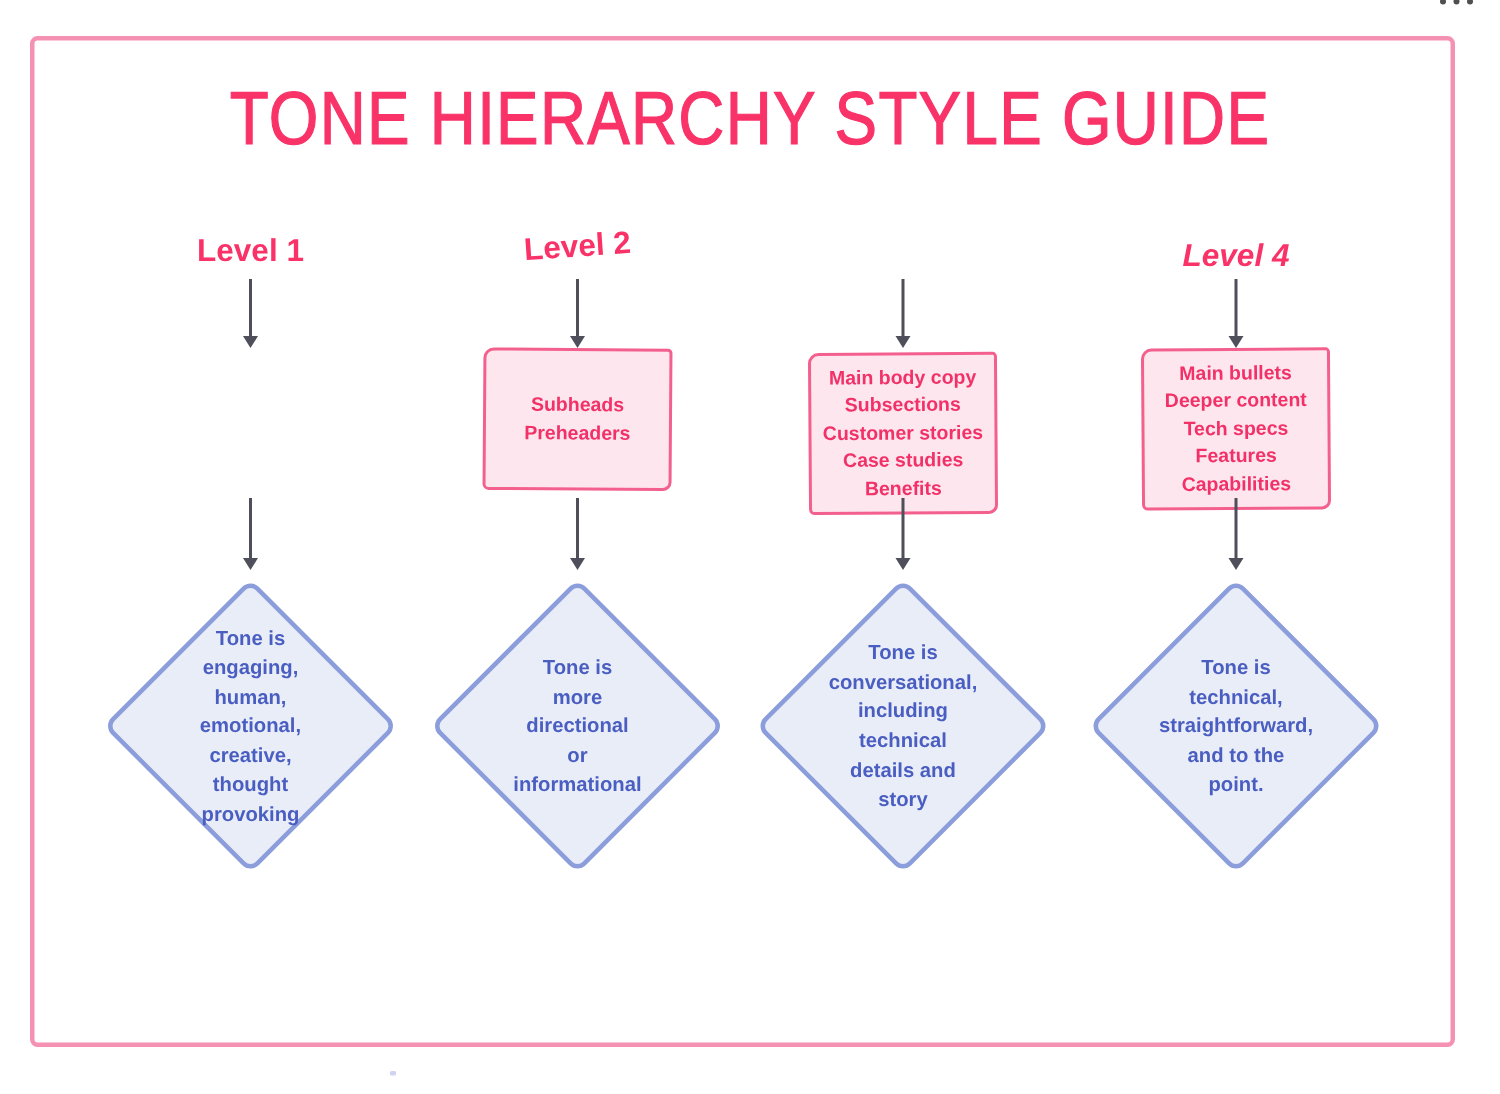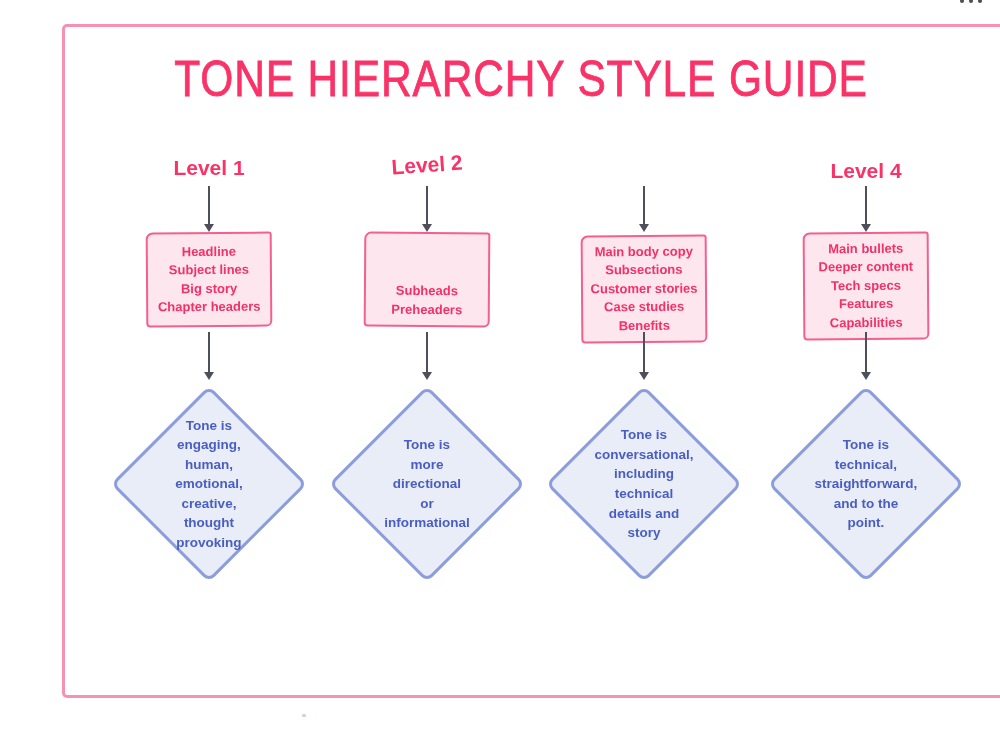--- a/index.html
+++ b/index.html
@@ -1,54 +1,54 @@
 <!DOCTYPE html>
 <html><head>
 <meta charset="utf-8">
 <style>
   html,body{margin:0;padding:0;}
   body{
     width:1000px;height:729px;background:#ffffff;overflow:hidden;position:relative;
     font-family:"Liberation Sans", sans-serif;
   }
-  .stage{position:absolute;inset:0;margin-left:42px;}
+  .stage{position:absolute;inset:0;}
   .frame{
     position:absolute;left:20px;top:24px;width:950px;height:674px;box-sizing:border-box;
     border:3px solid #F591B2;border-radius:5px;
   }
   .dots{position:absolute;top:-1px;right:18px;display:flex;gap:5px;}
   .dot{width:4px;height:4px;border-radius:50%;background:#4F4F4F;}
   .title{
     position:absolute;top:54px;left:0;width:100%;text-align:center;
     color:#F93268;font-size:50px;line-height:50px;letter-spacing:1px;white-space:nowrap;
   }
   .title span{display:inline-block;transform:scaleX(0.85);transform-origin:center;
     -webkit-text-stroke:0.8px #F93268;}
   .column{position:absolute;top:0;width:216px;height:565px;}
   .col-0{left:59px;} .col-1{left:277px;} .col-2{left:494px;} .col-3{left:716px;}
   .level{
     position:absolute;top:156px;left:0;width:100%;text-align:center;
     color:#F93268;font-size:21px;font-weight:700;
   }
   .col-1 .level{transform:rotate(-4deg);top:153px;}
-  .col-3 .level{top:159px;}
+  .col-3 .level{top:159px;font-style:italic;}
   .arrow{position:absolute;left:50%;transform:translateX(-50%);width:12px;}
   .arrow .shaft{display:block;width:2px;background:#4E4F5B;margin:0 auto;}
   .arrow .head{display:block;width:0;height:0;margin:0 auto;
     border-left:5px solid transparent;border-right:5px solid transparent;
     border-top:8px solid #4E4F5B;}
   .arrow-top{top:186px;} .arrow-top .shaft{height:38px;}
   .arrow-mid{top:332px;} .arrow-mid .shaft{height:40px;}
   .pink-box{
     position:absolute;top:232px;left:50%;transform:translateX(-50%) rotate(-0.4deg);
     width:126px;min-height:95px;box-sizing:border-box;
     background:#FDE6EE;border:2px solid #F4608E;border-radius:7px 3px 6px 4px;
     display:flex;align-items:center;justify-content:center;padding:6px 2px;
   }
-  .col-1 .pink-box{transform:translateX(-50%) rotate(0.4deg);align-items:flex-end;}
+  .col-1 .pink-box{transform:translateX(-50%) rotate(0.4deg);}
   .col-2 .pink-box{top:235px;min-height:92px;}
   .pink-box .box-text{
     color:#F23168;font-size:13px;font-weight:700;line-height:1.42;
     text-align:center;white-space:pre-line;
   }
   .diamond-wrap{position:absolute;top:383px;left:50%;transform:translateX(-50%);
     width:202px;height:202px;}
   .diamond-shape{
     position:absolute;top:50%;left:50%;width:139px;height:139px;box-sizing:border-box;
     transform:translate(-50%,-50%) rotate(45deg);
@@ -77,26 +77,20 @@
 
   <div class="title">
     <span>TONE HIERARCHY STYLE GUIDE</span>
   </div>
 
   <div class="column col-0">
     <div class="level">Level 1</div>
     <div class="arrow arrow-top">
       <span class="shaft"></span>
       <span class="head"></span>
-    </div>
-    <div class="pink-box">
-      <span class="box-text">Headline
-Subject lines
-Big story
-Chapter headers</span>
     </div>
     <div class="arrow arrow-mid">
       <span class="shaft"></span>
       <span class="head"></span>
     </div>
     <div class="diamond-wrap">
       <div class="diamond-shape"></div>
       <div class="diamond-text">Tone is
 engaging,
 human,

